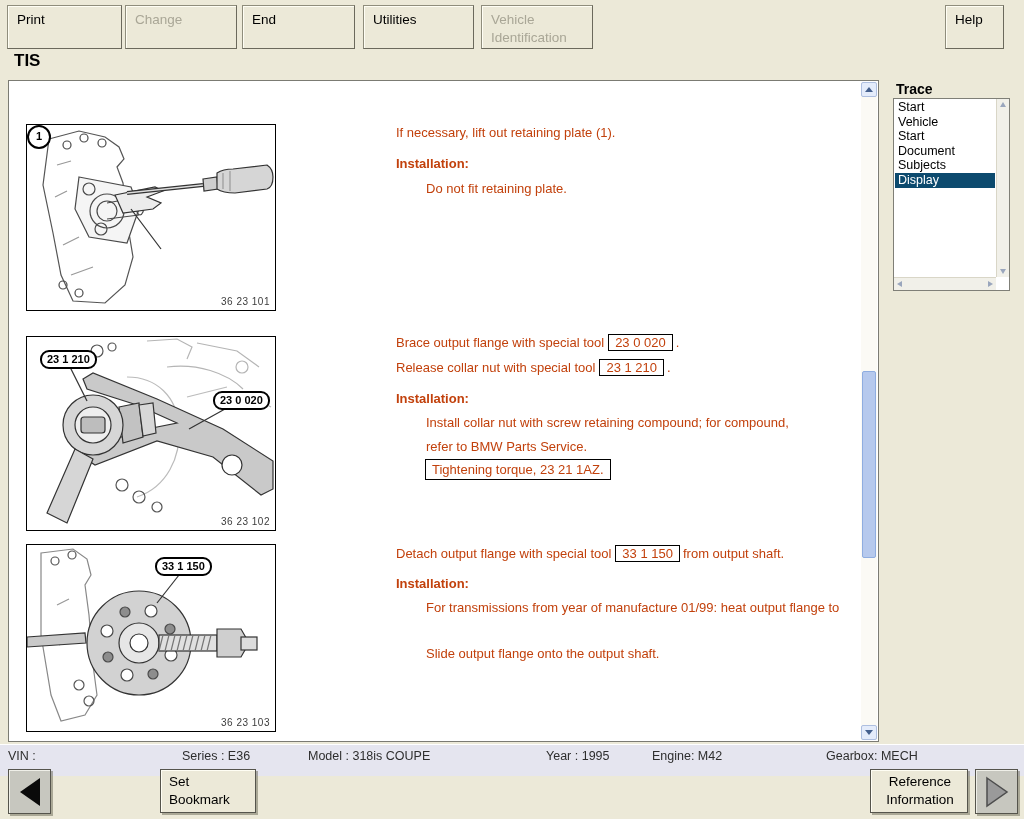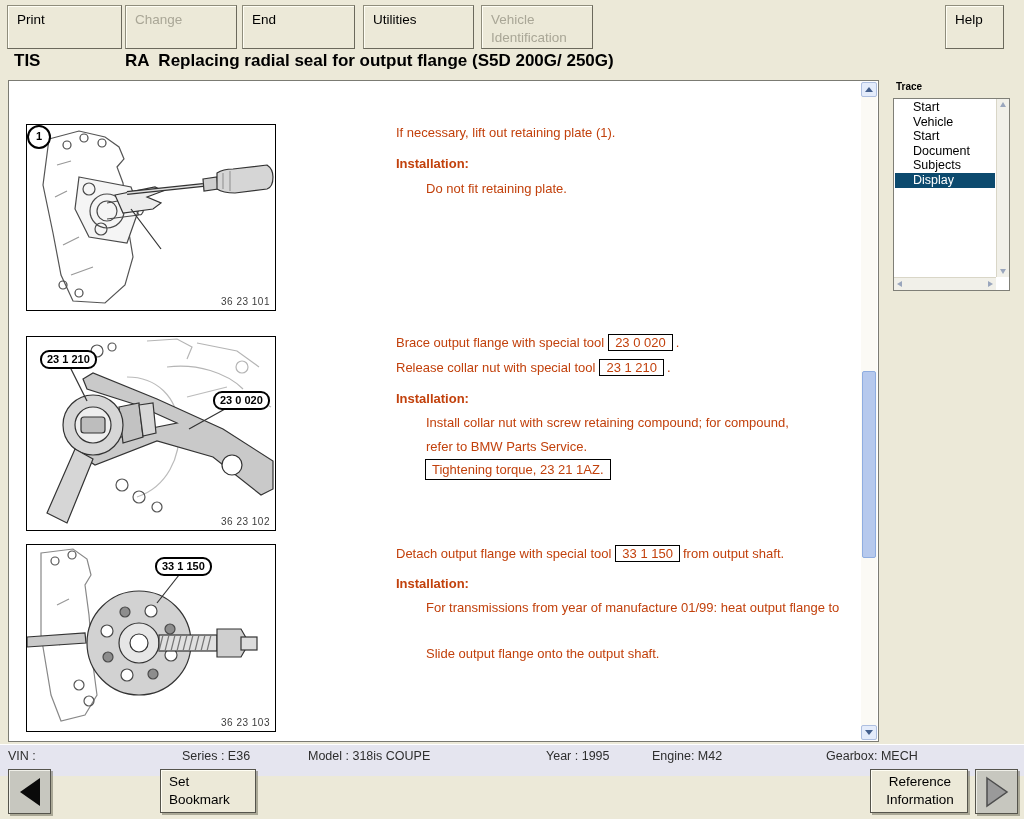--- a/index.html
+++ b/index.html
@@ -53,25 +53,25 @@
   .vscroll{position:absolute;right:1px;top:1px;bottom:1px;width:16px;background:#fbfaf5;}
   .sb-btn{position:absolute;left:0;width:16px;height:15px;background:#e4ecfb;
     border:1px solid #aebfe0;border-radius:2px;box-sizing:border-box;}
   .sb-btn.up{top:0;} .sb-btn.down{bottom:0;}
   .chev{width:0;height:0;border-left:4px solid transparent;border-right:4px solid transparent;margin:4px auto 0;}
   .chev.u{border-bottom:5px solid #44608e;}
   .chev.d{border-top:5px solid #44608e;}
   .sb-thumb{position:absolute;left:1px;width:14px;top:289px;height:187px;
     background:#b6c9ed;border:1px solid #8fade0;border-radius:2px;box-sizing:border-box;}
   
-  .trace-title{position:absolute;left:896px;top:81px;font-size:10px;font-weight:bold;}
+  .trace-title{position:absolute;left:896px;top:81px;font-size:14px;font-weight:bold;}
   .trace-box{position:absolute;left:893px;top:98px;width:117px;height:193px;background:#fff;
     border:1px solid #7f7f77;box-sizing:border-box;}
   .trace-list{position:absolute;left:1px;top:1px;right:14px;bottom:14px;overflow:hidden;}
-  .trace-item{font-size:12.5px;line-height:14.6px;padding-left:18px;}
+  .trace-item{font-size:12.5px;line-height:14.6px;padding-left:3px;}
   .trace-item.selected{background:#0c4a6e;color:#fff;}
   .trace-vsb{position:absolute;right:0;top:0;width:13px;bottom:13px;background:#f1f0e9;border-left:1px solid #d9d6c7;box-sizing:border-box;}
   .trace-hsb{position:absolute;left:0;right:13px;bottom:0;height:13px;background:#f1f0e9;border-top:1px solid #d9d6c7;box-sizing:border-box;}
   .mchev{width:0;height:0;position:absolute;}
   .mchev.u{border-left:3.5px solid transparent;border-right:3.5px solid transparent;border-bottom:5px solid #9aa6bd;left:3px;top:3px;}
   .mchev.d{border-left:3.5px solid transparent;border-right:3.5px solid transparent;border-top:5px solid #9aa6bd;left:3px;bottom:3px;}
   .mchev.l{border-top:3.5px solid transparent;border-bottom:3.5px solid transparent;border-right:5px solid #9aa6bd;left:3px;top:3px;}
   .mchev.r{border-top:3.5px solid transparent;border-bottom:3.5px solid transparent;border-left:5px solid #9aa6bd;right:3px;top:3px;}
   
   .statusbar{position:absolute;left:0;top:744px;width:1024px;height:32px;background:#e5e5ef;
@@ -98,21 +98,20 @@
 <div class="screen">
 
   <div class="tbtn" id="btn-print">Print</div>
   <div class="tbtn disabled" id="btn-change">Change</div>
   <div class="tbtn" id="btn-end">End</div>
   <div class="tbtn" id="btn-utilities">Utilities</div>
   <div class="tbtn disabled" id="btn-vehicle">Vehicle Identification</div>
   <div class="tbtn" id="btn-help">Help</div>
 
   <div class="title-app">TIS</div>
-  <div class="title-doc">RA  Replacing radial seal for output flange (S5D 200G/ 250G)</div>
 
   <div class="content">
 
     <div class="fig" id="fig1">
       <svg viewBox="0 0 248 185">
         <g fill="none" stroke="#4a4a4a" stroke-width="1.2">
           <path d="M22 14 L52 6 L78 12 L92 22 L97 34 L90 42 L96 58 L100 96 L106 132 L98 160 L78 178 L46 176 L34 150 L26 108 L16 60 Z" stroke="#555"></path>
           <path d="M30 40 L44 36 M28 72 L40 66 M36 120 L52 112 M44 150 L66 142" stroke="#999"></path>
           <circle cx="40" cy="20" r="4"></circle>
             <circle cx="57" cy="13" r="4"></circle>

